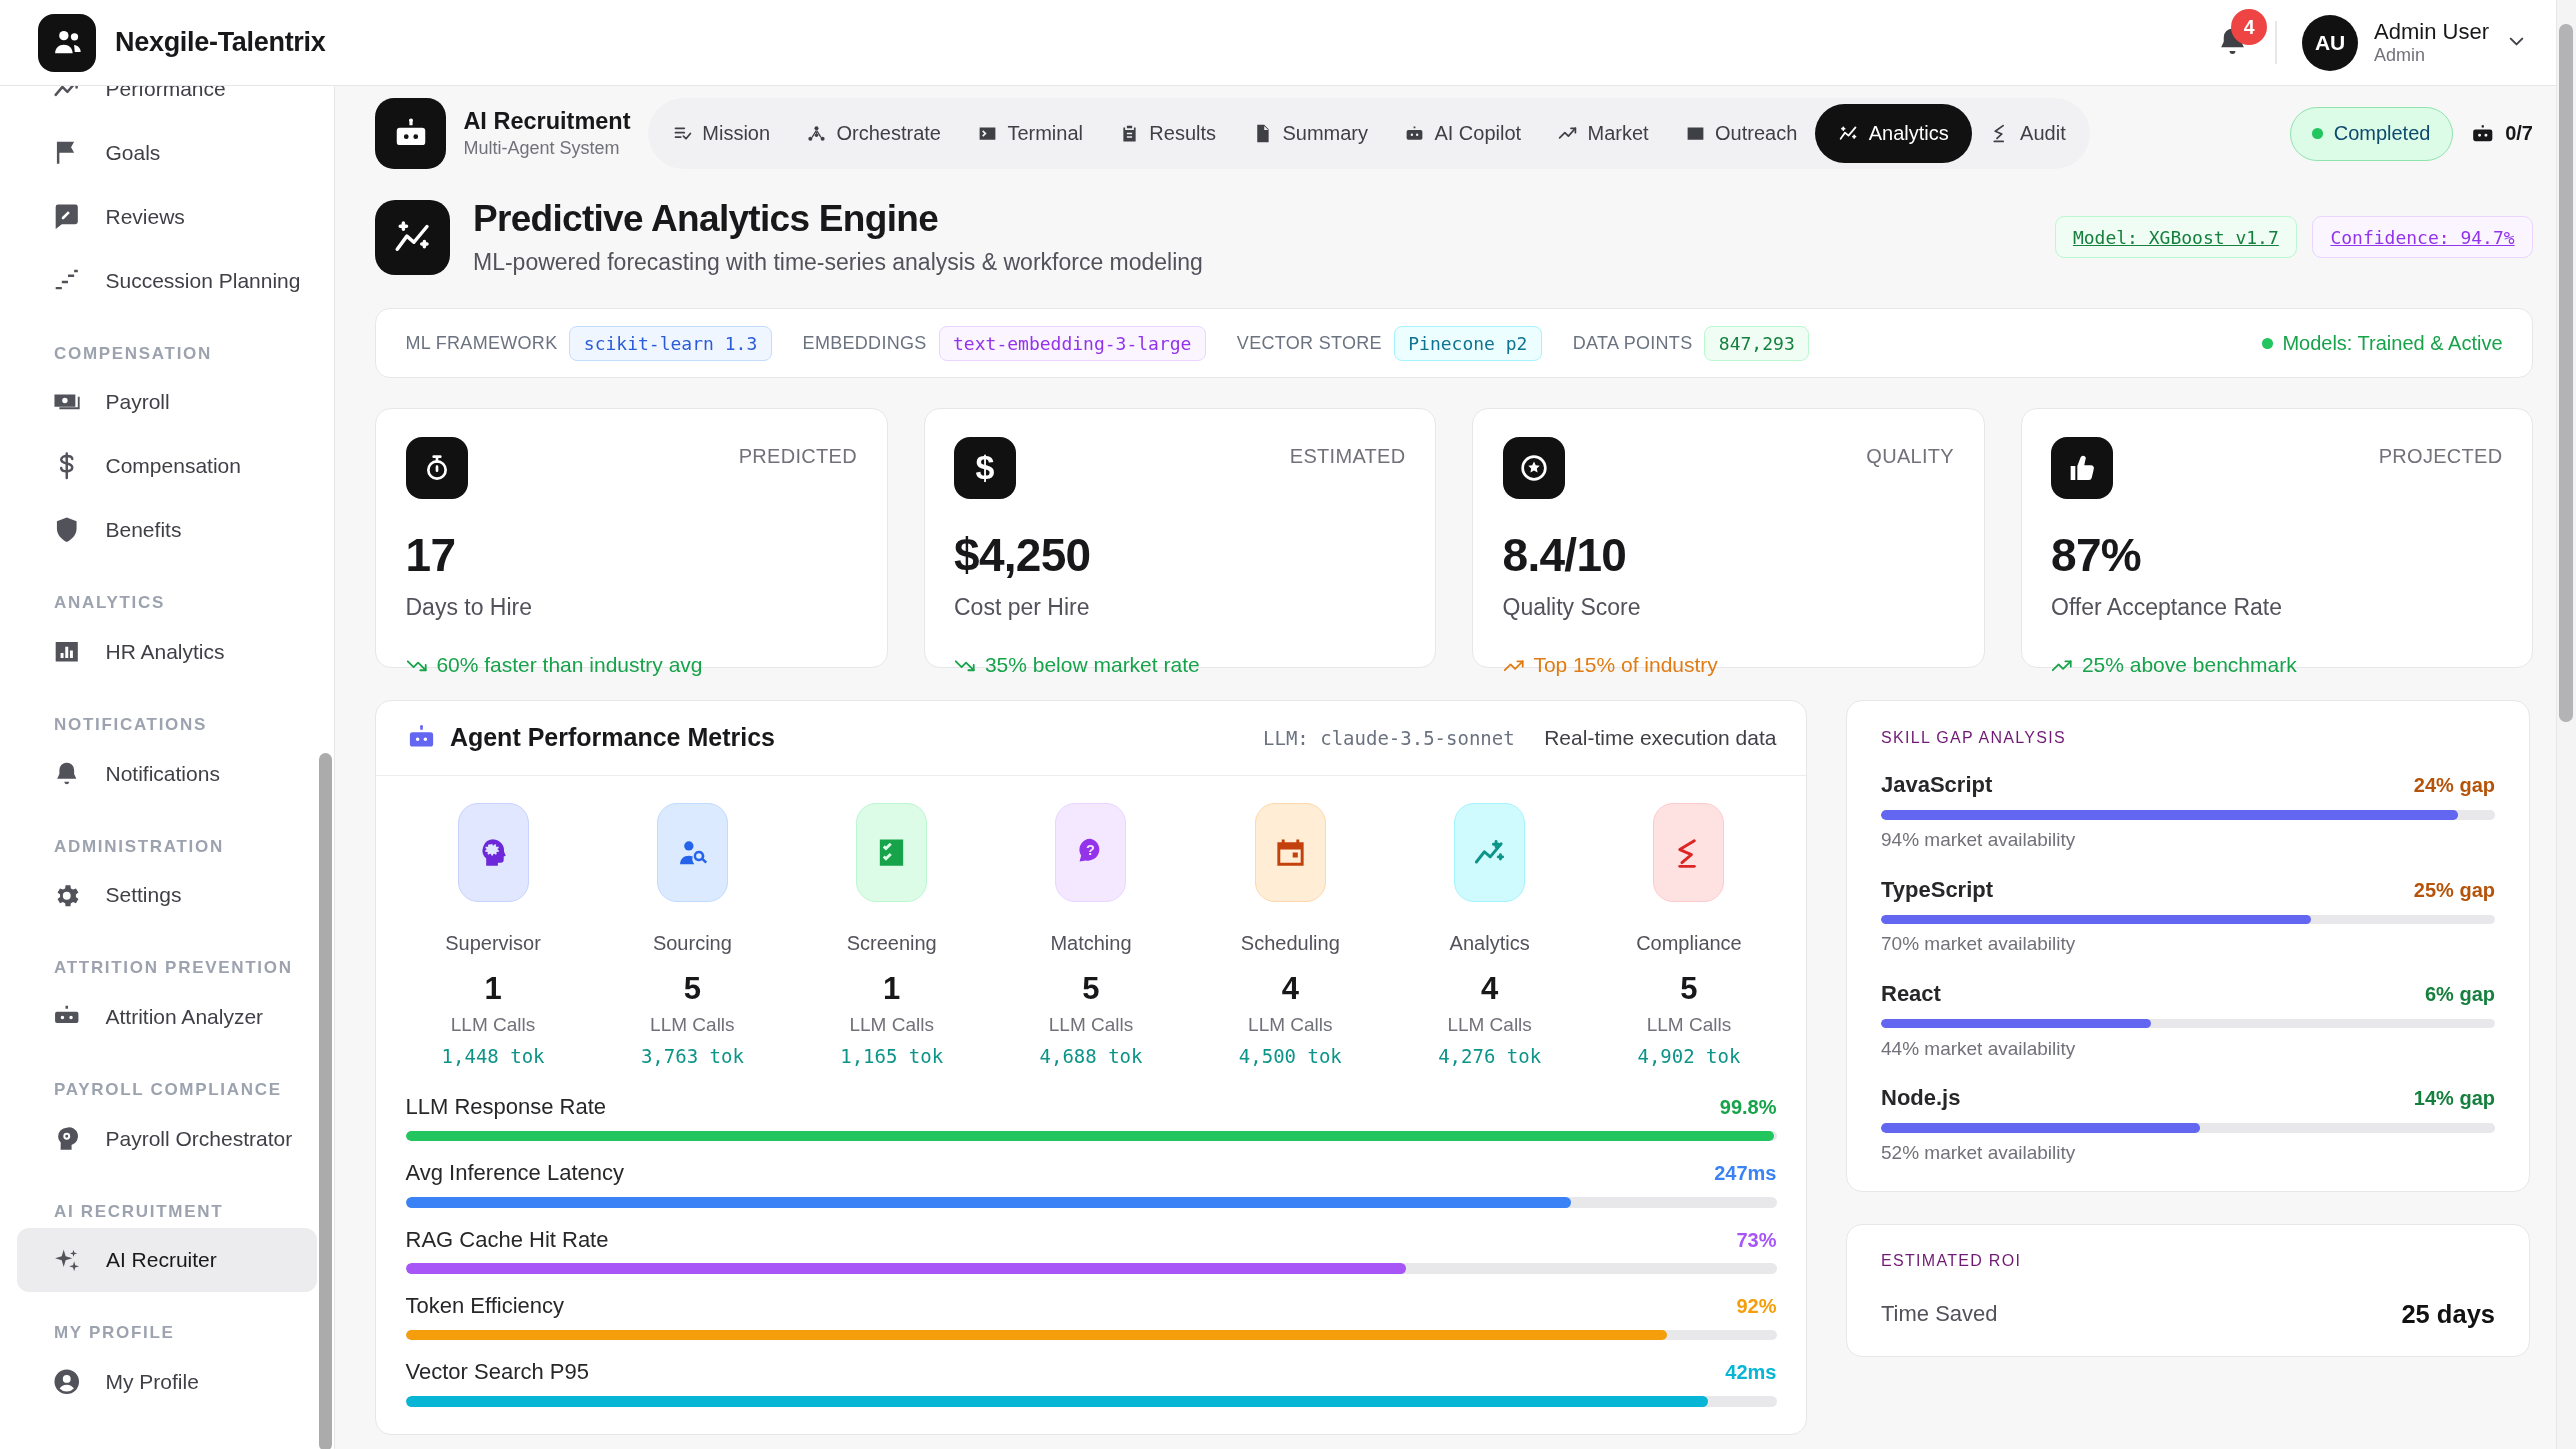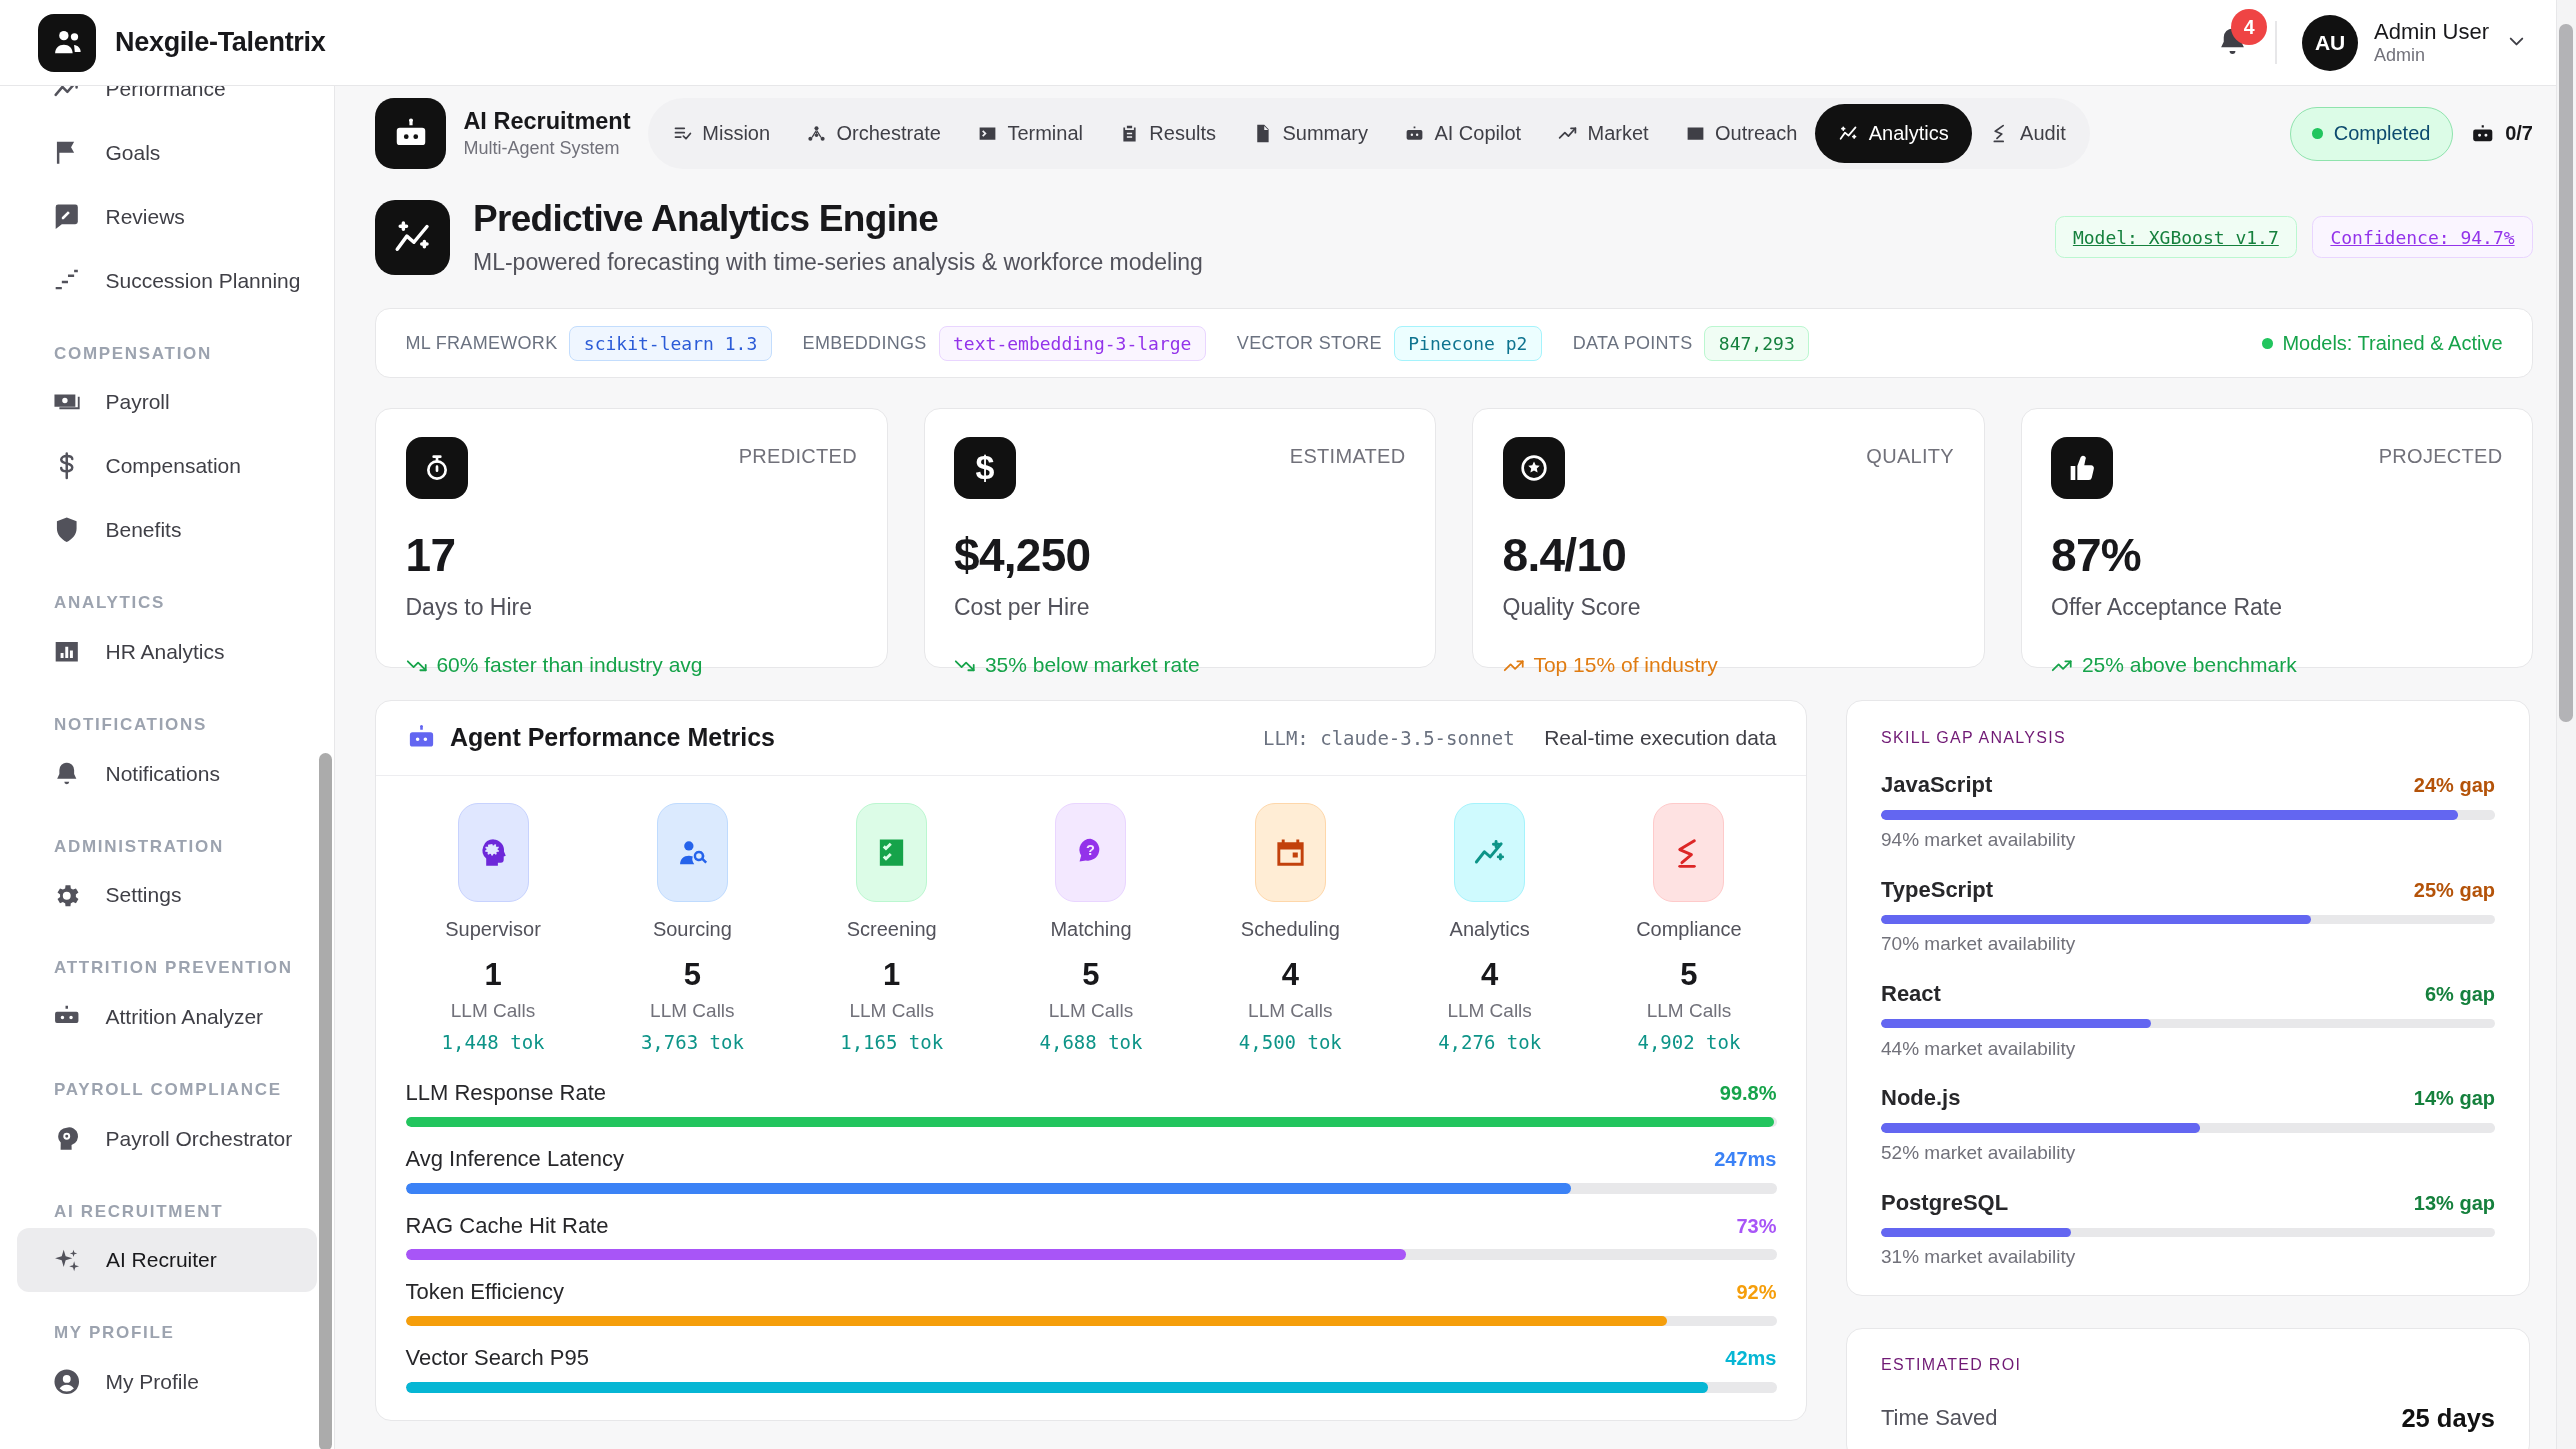--- a/index.html
+++ b/index.html
@@ -105,21 +105,21 @@
   .agent { display:flex; flex-direction:column; align-items:center; }
   .tile { width:71px; height:99px; border-radius:20px; border:1.3px solid; display:flex; align-items:center; justify-content:center; }
   .tile svg { width:35px; height:35px; }
   .t-sup { background:#e0e7ff; border-color:#c7d2fe; color:#6d28d9; }
   .t-src { background:#dbeafe; border-color:#bfdbfe; color:#2563eb; }
   .t-scr { background:#dcfce7; border-color:#bbf7d0; color:#16a34a; }
   .t-mat { background:#f3e8ff; border-color:#e9d5ff; color:#9333ea; }
   .t-sch { background:#ffedd5; border-color:#fed7aa; color:#c2410c; }
   .t-ana { background:#cffafe; border-color:#a5f3fc; color:#0d9488; }
   .t-com { background:#fee2e2; border-color:#fecaca; color:#dc2626; }
-  .agent-name { margin-top:16px; font-size:20px; color:#52525b; }
+  .agent-name { margin-top:30px; font-size:20px; color:#52525b; }
   .agent-calls { margin-top:16px; font-size:31px; font-weight:700; }
   .agent-cl { margin-top:6.7px; font-size:19px; color:#71717a; }
   .agent-tok { margin-top:9.4px; font-family:"DejaVu Sans Mono", monospace; font-size:19px; color:#0d9488; }
 
   .metrics { padding:8px 29.5px 27px; }
   .metric { margin-top:19px; }
   .m-row { display:flex; justify-content:space-between; align-items:baseline; }
   .m-label { font-size:22px; color:#27272a; }
   .m-val { font-size:20px; font-weight:600; }
   .track { margin-top:10.7px; height:10.7px; border-radius:5.4px; background:#e8e8ea; overflow:hidden; }
@@ -681,30 +681,20 @@
         <div class="skill">
           <div class="sk-row">
             <span class="sk-name">Node.js</span>
             <span class="sk-gap" style="color: rgb(21, 128, 61);">14% gap</span>
           </div>
           <div class="sk-track">
               <div class="sk-fill" style="width: 52%;"></div>
             </div>
           <div class="sk-avail">52% market availability</div>
         </div>
-        <div class="skill">
-          <div class="sk-row">
-            <span class="sk-name">PostgreSQL</span>
-            <span class="sk-gap" style="color: rgb(21, 128, 61);">13% gap</span>
-          </div>
-          <div class="sk-track">
-              <div class="sk-fill" style="width: 31%;"></div>
-            </div>
-          <div class="sk-avail">31% market availability</div>
-        </div>
       </div>
 
       <div class="panel roi">
         <div class="sp-title">ESTIMATED ROI</div>
         <div class="roi-row">
           <span class="roi-label">Time Saved</span>
           <span class="roi-val">25 days</span>
         </div>
 
       </div>

